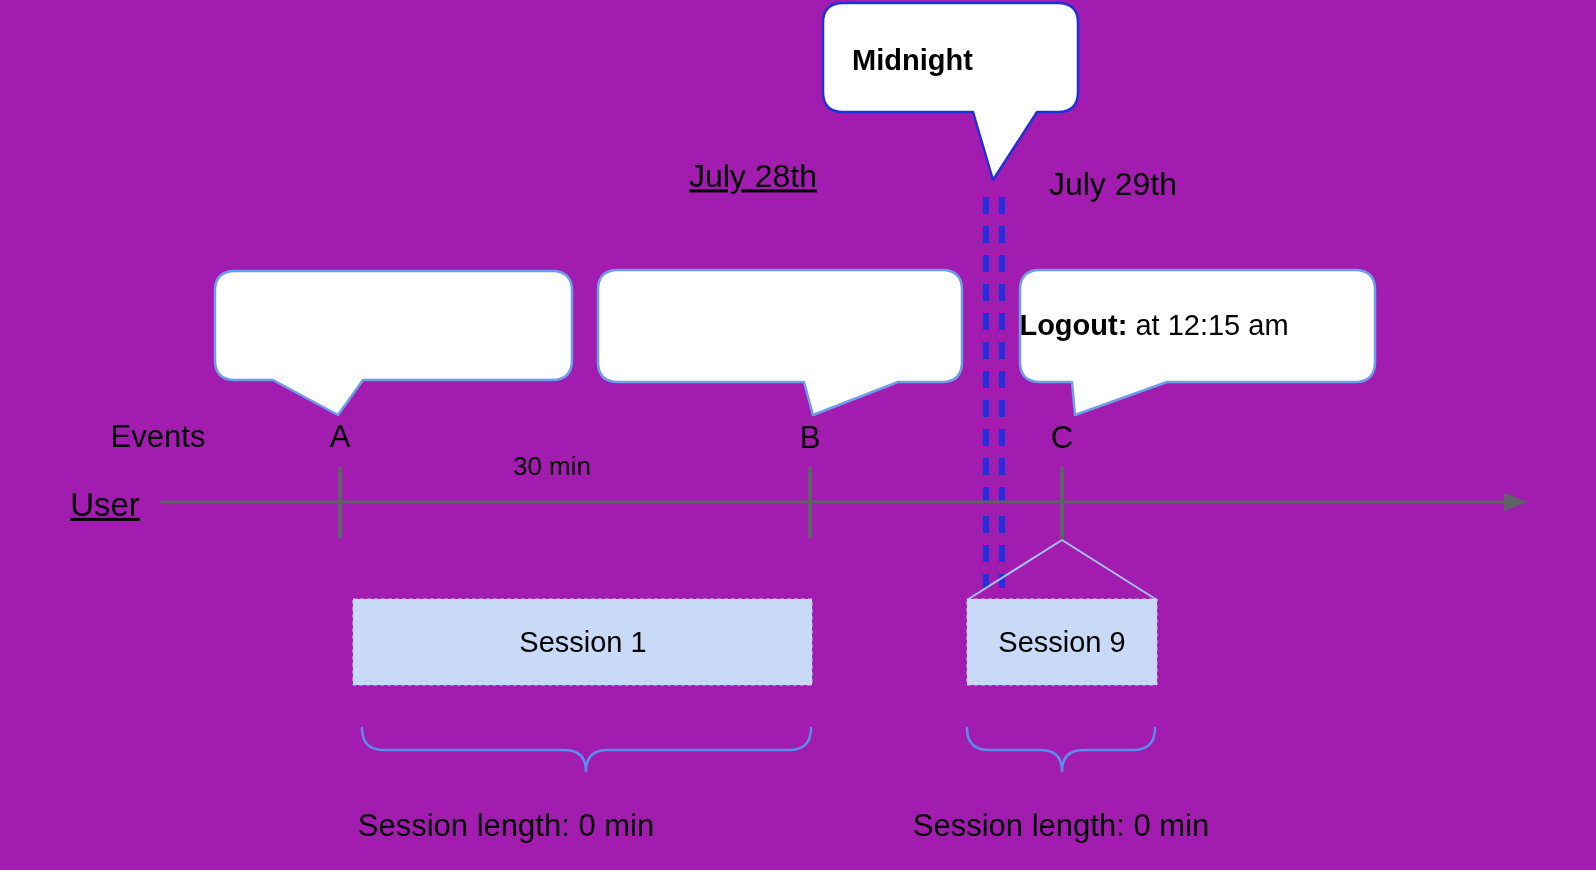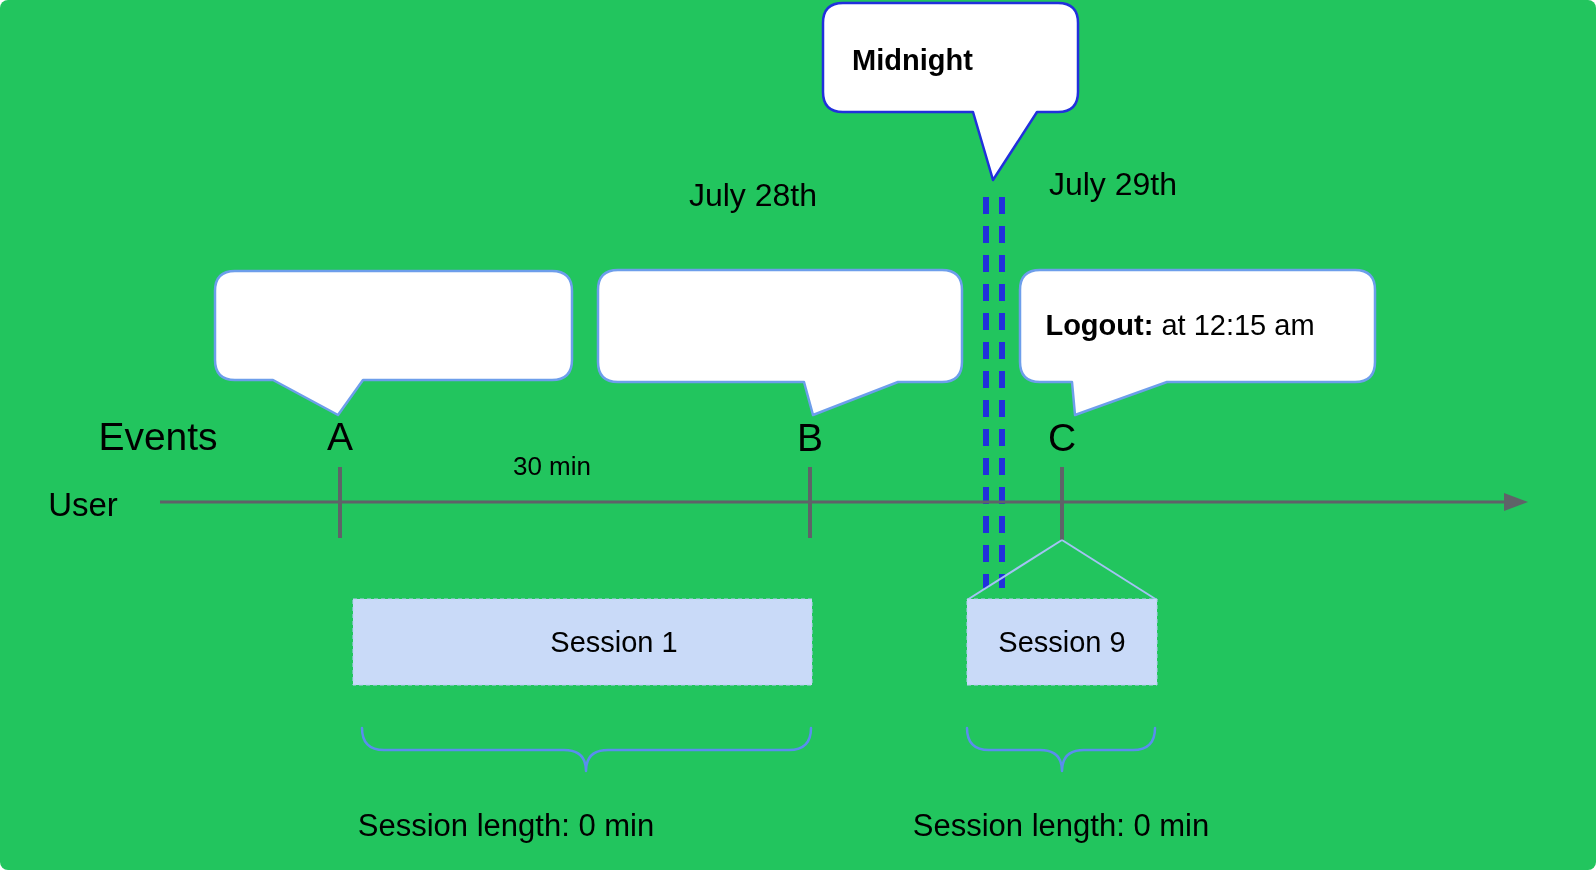--- a/index.html
+++ b/index.html
@@ -9,35 +9,34 @@
     --funnel-blue:#a4c2f4;
     --session-fill:#c9daf8;
     --line-gray:#5f6368;
     --text-color:#000000;
   }
   html,body{margin:0;padding:0;background:#ffffff;}
   body{font-family:"Liberation Sans", sans-serif;}
   #stage{
     position:relative;
     width:1596px;height:870px;
-    background:#22c55e;
+    background:#a21caf;
     overflow:hidden;
-    border-radius:8px;
   }
   #shapes{position:absolute;left:0;top:0;}
   .lbl{
     position:absolute;
     color:var(--text-color);
     white-space:nowrap;
     transform:translate(-50%,-50%);
     line-height:1.1;
   }
   .lbl.no-center{transform:none;}
   .fs-date{font-size:32px;}
-  .fs-axis{font-size:39px;}
+  .fs-axis{font-size:31px;}
   .fs-user{font-size:33px;}
   .fs-small{font-size:26px;}
   .fs-bubble{font-size:29px;}
   .fs-session{font-size:29px;}
   .fs-length{font-size:31px;text-align:center;}
   .bold{font-weight:bold;}
   
   .bubble-light{fill:#ffffff;stroke:var(--bubble-blue);stroke-width:2.5;stroke-linejoin:round;}
   .bubble-dark{fill:#ffffff;stroke:var(--dark-blue);stroke-width:2.5;stroke-linejoin:round;}
   .dash-line{stroke:var(--dark-blue);stroke-width:6;stroke-dasharray:17 12;fill:none;}
@@ -75,35 +74,35 @@
     <path class="brace" d="M 967 728 Q 967 750 989 750 L 1040 750 Q 1062 750 1062 771 Q 1062 750 1084 750 L 1133 750 Q 1155 750 1155 728"></path>
 
     <path class="bubble-dark" d="M 843 3 H 1058 Q 1078 3 1078 23 V 92 Q 1078 112 1058 112 H 1037 L 993 180 L 973 112 H 843 Q 823 112 823 92 V 23 Q 823 3 843 3 Z"></path>
     <path class="bubble-light" d="M 235 271 H 552 Q 572 271 572 291 V 360 Q 572 380 552 380 H 363 L 338 415 L 273 380 H 235 Q 215 380 215 360 V 291 Q 215 271 235 271 Z"></path>
     <path class="bubble-light" d="M 618 270 H 942 Q 962 270 962 290 V 362 Q 962 382 942 382 H 898 L 813 415 L 804 382 H 618 Q 598 382 598 362 V 290 Q 598 270 618 270 Z"></path>
     <path class="bubble-light" d="M 1040 270 H 1355 Q 1375 270 1375 290 V 362 Q 1375 382 1355 382 H 1167 L 1075 415 L 1072 382 H 1040 Q 1020 382 1020 362 V 290 Q 1020 270 1040 270 Z"></path>
   </svg>
 
   <div class="lbl no-center fs-bubble bold" style="left:852px;top:45px;">Midnight</div>
 
-  <div class="lbl fs-date" style="left:753px;top:196px;">July 28th</div>
+  <div class="lbl fs-date" style="left:753px;top:177px;text-decoration:underline;">July 28th</div>
   <div class="lbl fs-date" style="left:1113px;top:185px;text-align:right;">July 29th</div>
 
-  <div class="lbl fs-bubble" style="left:1180px;top:326px;">
+  <div class="lbl fs-bubble" style="left:1154px;top:326px;">
     <span class="bold">Logout:</span><span> at 12:15 am</span>
   </div>
 
   <div class="lbl fs-axis" style="left:158px;top:437px;">Events</div>
   <div class="lbl fs-axis" style="left:340px;top:437px;">A</div>
   <div class="lbl fs-axis" style="left:810px;top:438px;">B</div>
   <div class="lbl fs-axis" style="left:1062px;top:438px;">C</div>
 
   <div class="lbl fs-small" style="left:552px;top:466px;">30 min</div>
 
-  <div class="lbl fs-user" style="left:83px;top:505px;">User</div>
+  <div class="lbl fs-user" style="left:105px;top:505px;text-decoration:underline;">User</div>
 
-  <div class="lbl fs-session" style="left:583px;top:643px;margin-left:31px;">Session 1</div>
+  <div class="lbl fs-session" style="left:583px;top:643px;">Session 1</div>
   <div class="lbl fs-session" style="left:1062px;top:643px;">Session 9</div>
 
   <div class="lbl fs-length" style="left:506px;top:826px;">Session length: 0 min</div>
   <div class="lbl fs-length" style="left:1061px;top:826px;">Session length: 0 min</div>
 
 </div>
 
 </body></html>

